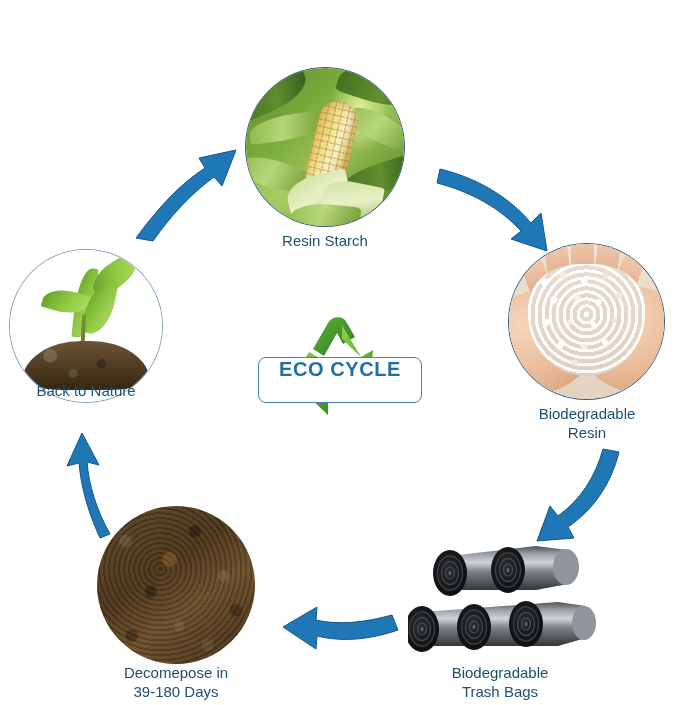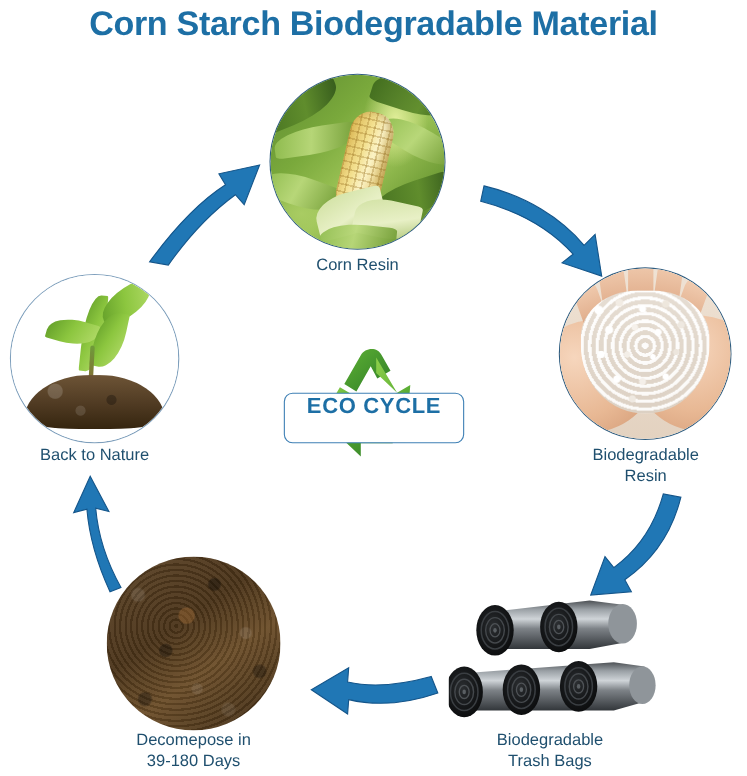--- a/index.html
+++ b/index.html
@@ -219,21 +219,20 @@
     position: absolute;
     left: 0;
     top: 0;
   }
 </style>
 </head>
 <body>
 
 <div id="canvas">
 
-  <div id="page-title">Corn Starch Biodegradable Material</div>
 
   <svg class="arrow-layer" width="679" height="705" viewBox="0 0 679 705">
     <g fill="#2077b5" stroke="#14558a" stroke-width="1">
 
       <path d="M136,238 C158,208 180,184 205,168 L199,158 L236,150 L222,186 L214,177
                C192,193 172,214 153,241 Z"></path>
 
       <path d="M440,169 C478,178 510,198 531,223 L541,213 L547,251 L511,239 L521,231
                C501,209 472,192 437,183 Z"></path>
 
@@ -286,21 +285,21 @@
       <div class="leaf" style="left:2%; top:30%; width:48%; height:16%; transform:rotate(-8deg);"></div>
       <div class="leaf dark" style="left:58%; top:2%; width:50%; height:20%; transform:rotate(18deg);"></div>
       <div class="leaf" style="left:62%; top:30%; width:46%; height:17%; transform:rotate(32deg);"></div>
       <div class="leaf" style="left:-6%; top:58%; width:46%; height:18%; transform:rotate(20deg);"></div>
       <div class="leaf dark" style="left:56%; top:62%; width:50%; height:19%; transform:rotate(-18deg);"></div>
       <div class="cob"></div>
       <div class="husk" style="left:26%; top:68%; width:40%; height:24%; transform:rotate(-14deg);"></div>
       <div class="husk" style="left:48%; top:72%; width:38%; height:22%; transform:rotate(12deg);"></div>
       <div class="leaf" style="left:28%; top:86%; width:44%; height:18%; transform:rotate(6deg);"></div>
     </div>
-    <div class="node-label" style="left:245px; top:231px; width:160px;">Corn Resin</div>
+    <div class="node-label" style="left:245px; top:231px; width:160px;">Resin Starch</div>
   </div>
 
   <div>
     <div class="photo-circle bordered" style="left:509px; top:244px; width:155px; height:155px;">
       <div class="resin-bg"></div>
 
       <div class="palm" style="left:-18%; top:30%; width:74%; height:66%; transform:rotate(-14deg);"></div>
 
       <div class="palm" style="left:44%; top:28%; width:76%; height:68%; transform:rotate(12deg);"></div>
 
@@ -394,16 +393,16 @@
   <div>
     <div class="photo-circle thin" style="left:10px; top:250px; width:152px; height:152px;">
       <div class="seed-bg"></div>
       <div class="sprout-leaf" style="left:43%; top:12%; width:13%; height:46%; transform:rotate(6deg);"></div>
       <div class="sprout-leaf" style="left:52%; top:8%; width:34%; height:17%; transform:rotate(-28deg);"></div>
       <div class="sprout-leaf" style="left:22%; top:26%; width:30%; height:15%; transform:rotate(16deg);"></div>
       <div class="sprout-leaf" style="left:50%; top:22%; width:18%; height:34%; transform:rotate(12deg);"></div>
       <div class="sprout-stem"></div>
       <div class="mound"></div>
     </div>
-    <div class="node-label" style="left:6px; top:404px; width:160px;">Back to Nature</div>
+    <div class="node-label" style="left:6px; top:381px; width:160px;">Back to Nature</div>
   </div>
 
 </div>
 
 </body></html>

